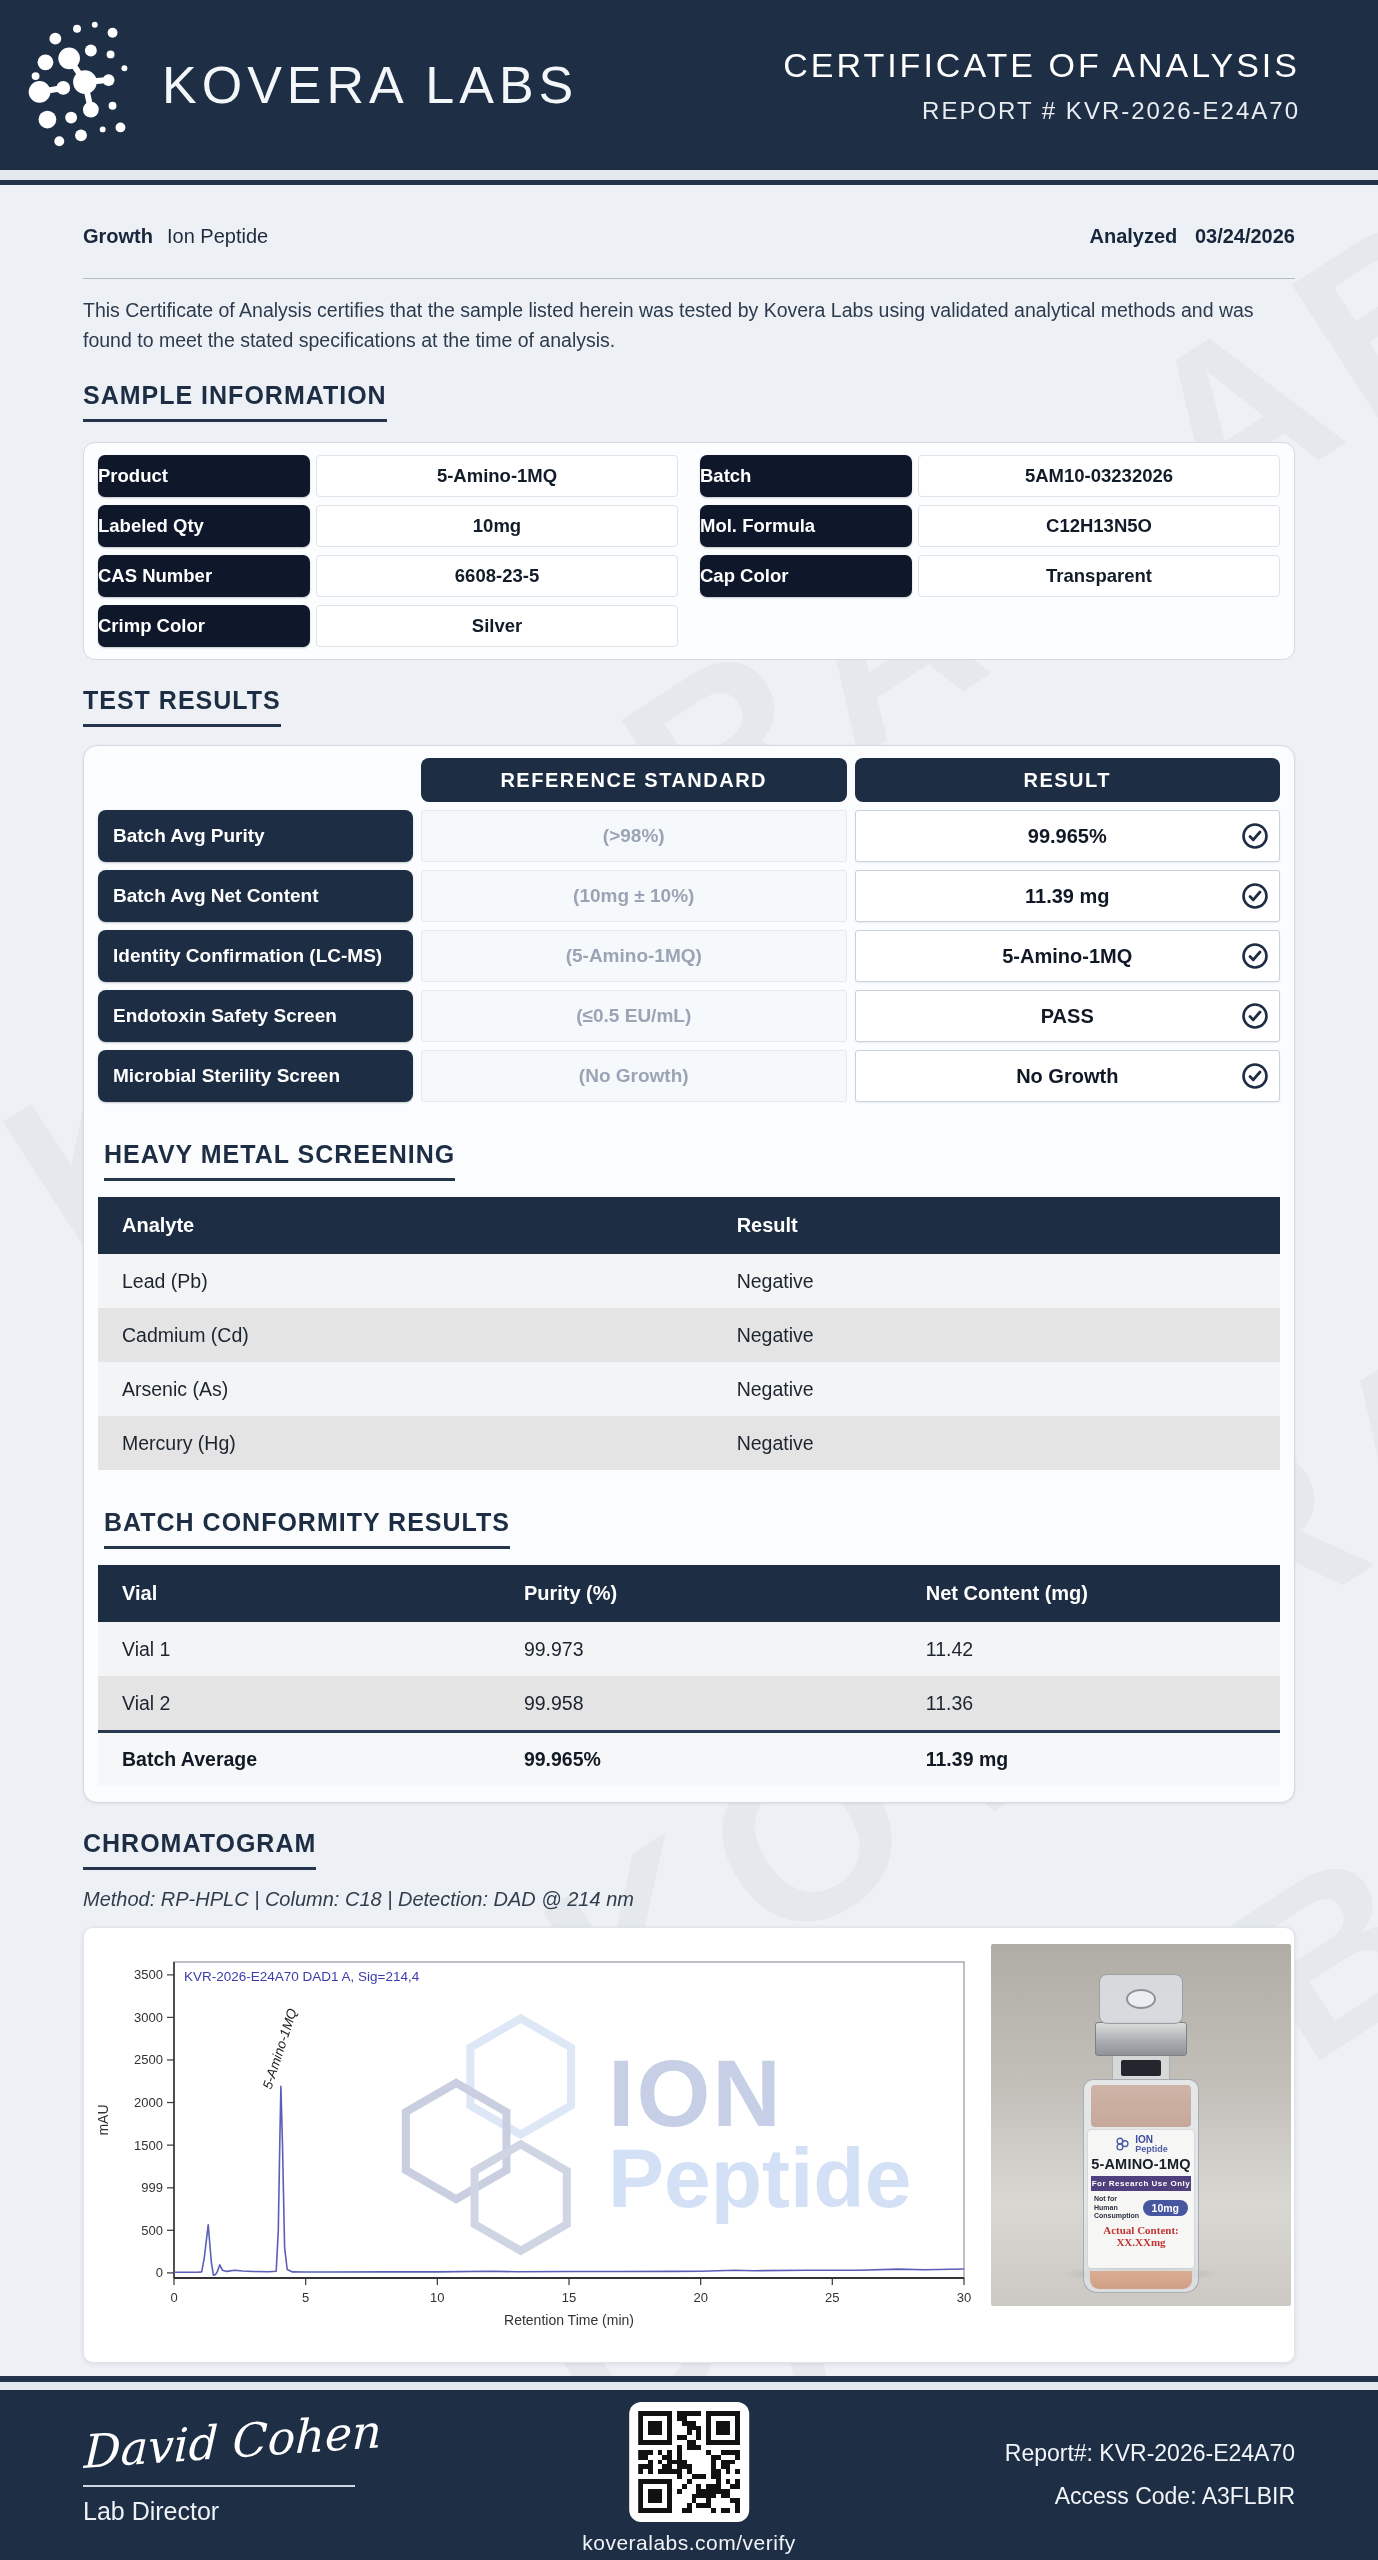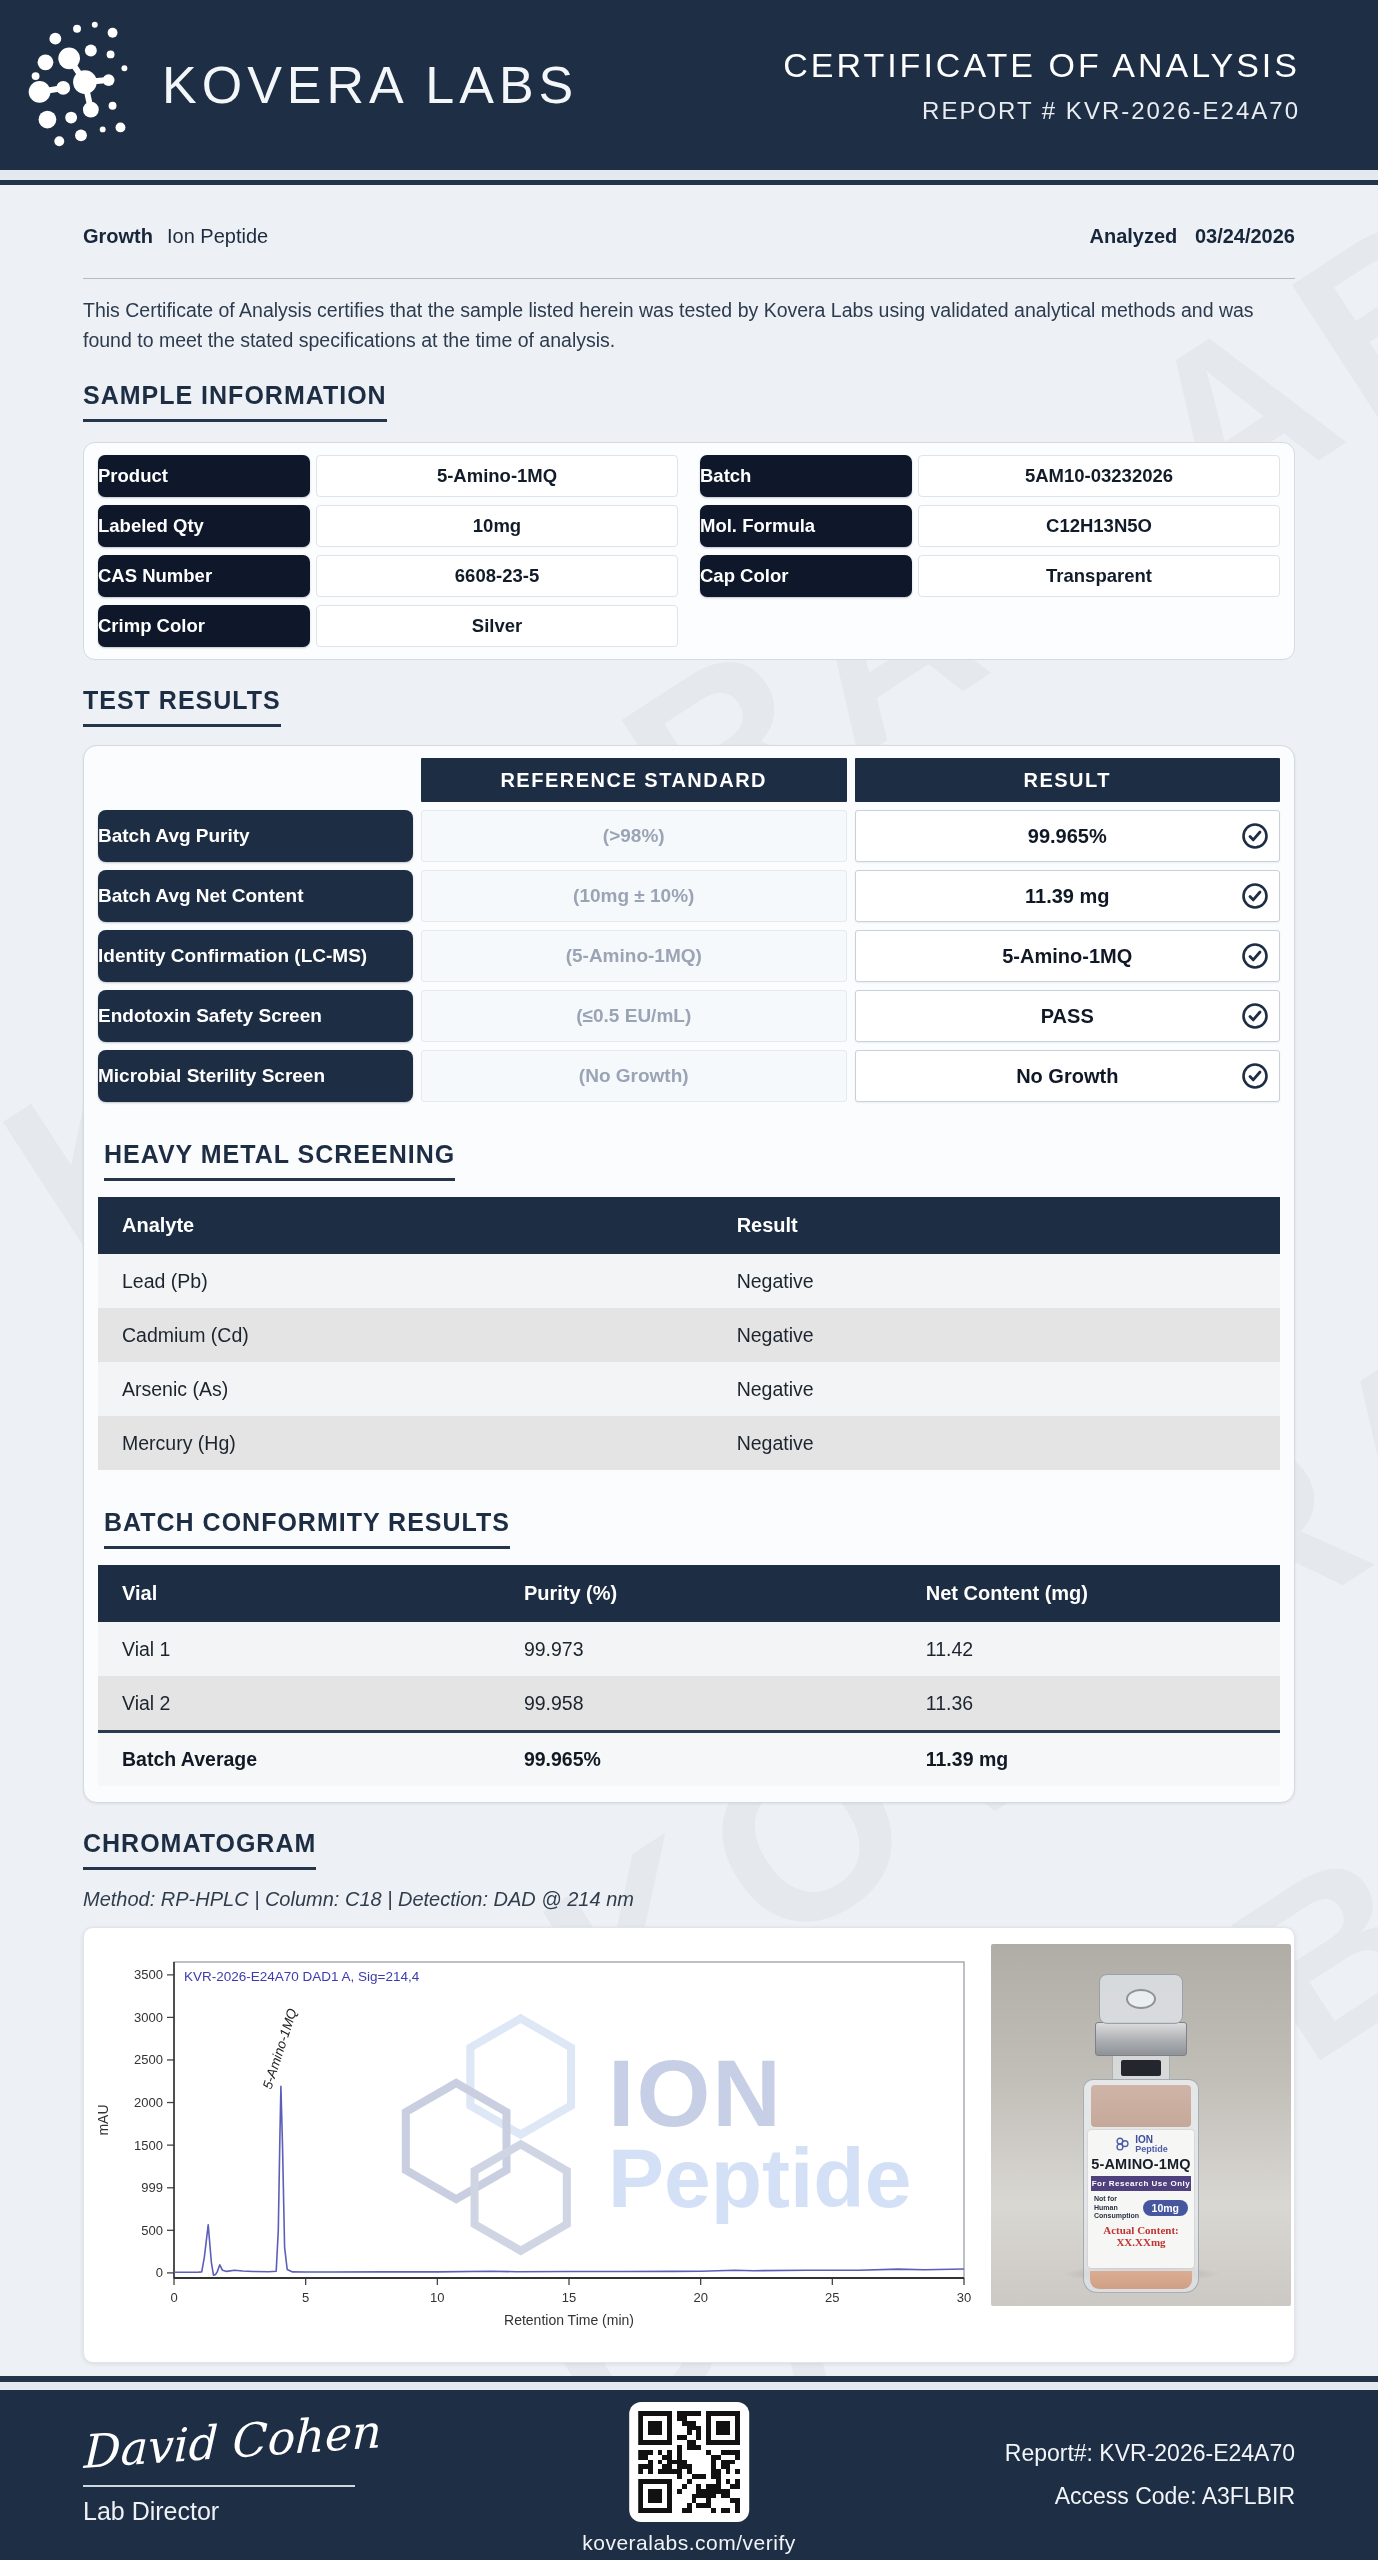--- a/index.html
+++ b/index.html
@@ -39,22 +39,22 @@
 
   
   .sample-card { margin-top:20px; background:#fcfdfe; border:1.5px solid #d3dae2; border-radius:12px; padding:12px 14px; display:grid; grid-template-columns:1fr 1fr; column-gap:22px; row-gap:8px; }
   .field { display:flex; gap:6px; }
   .field-label { width:212px; flex:0 0 auto; background:#0f172a; color:#fff; font-weight:700; font-size:18.5px; border-radius:7px; display:flex; align-items:center; height:42px; box-shadow:0 1px 2px rgba(20,35,55,.25);text-align:right; }
   .field-value { flex:1; background:#fff; border:1.5px solid #dfe4ea; border-radius:4px; display:flex; align-items:center; justify-content:center; font-weight:700; font-size:18.5px; color:#121c29; height:42px; }
 
   
   .big-card { margin-top:18px; background:#fbfcfd; border:1.5px solid #d3dae2; border-radius:14px; padding:12px 14px 16px; box-shadow:0 1px 3px rgba(25,40,60,.08); }
   .tr-grid { display:grid; grid-template-columns:315px 1fr 1fr; column-gap:8px; row-gap:8px; }
-  .tr-colhead { background:#1d2d44; color:#fff; font-weight:700; font-size:20px; letter-spacing:1.5px; border-radius:1px; height:44px; display:flex; align-items:center; justify-content:center; }
-  .tr-label { background:#1d2d44; color:#fff; font-weight:700; font-size:19px; border-radius:8px; height:52px; display:flex; align-items:center; box-shadow:0 1px 2px rgba(20,35,55,.25); }
+  .tr-colhead { background:#1d2d44; color:#fff; font-weight:700; font-size:20px; letter-spacing:1.5px; border-radius:8px; height:44px; display:flex; align-items:center; justify-content:center; }
+  .tr-label { background:#1d2d44; color:#fff; font-weight:700; font-size:19px; border-radius:8px; height:52px; display:flex; align-items:center; padding-left:15px; box-shadow:0 1px 2px rgba(20,35,55,.25); }
   .tr-ref { background:#f6f9fb; border:1.5px solid #e4eaf0; border-radius:3px; height:52px; display:flex; align-items:center; justify-content:center; color:#9aa4b5; font-weight:700; font-size:19px; }
   .tr-res { background:#fff; border:1.5px solid #c8d1da; border-radius:3px; height:52px; display:flex; align-items:center; justify-content:center; color:#0f1824; font-weight:700; font-size:20px; position:relative; box-shadow:0 1px 2px rgba(25,40,60,.07); }
   .check { position:absolute; right:10px; top:50%; transform:translateY(-50%); width:28px; height:28px; }
 
   .inner-head { margin-top:38px; margin-left:6px; }
   .flat-table { margin-top:16px; }
   .ft-header { display:grid; background:#1d2d44; color:#fff; font-weight:700; font-size:20px; height:57px; align-items:center; }
   .ft-row { display:grid; font-size:19.5px; color:#1c242e; height:54px; align-items:center; }
   .cols-2 { grid-template-columns:52% 48%; }
   .cols-3 { grid-template-columns:34% 34% 32%; }

